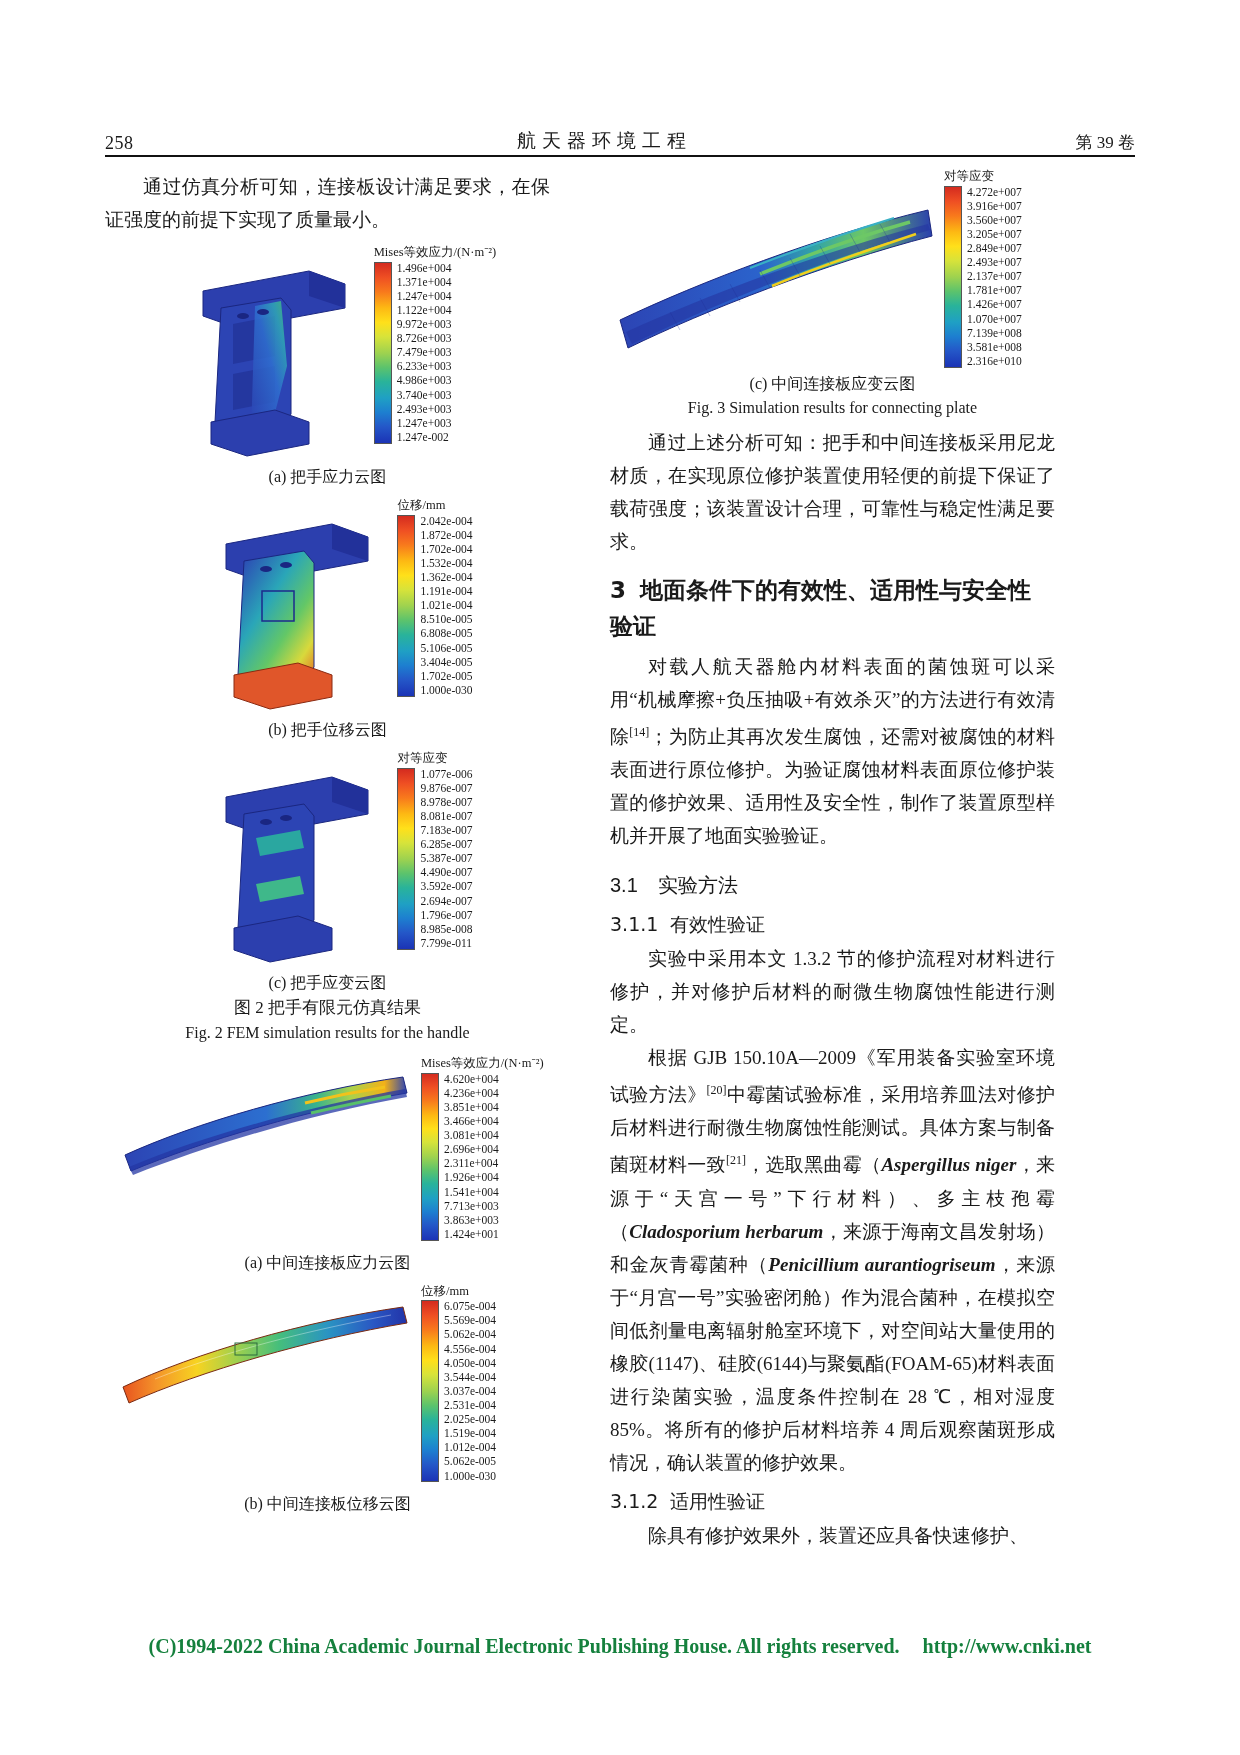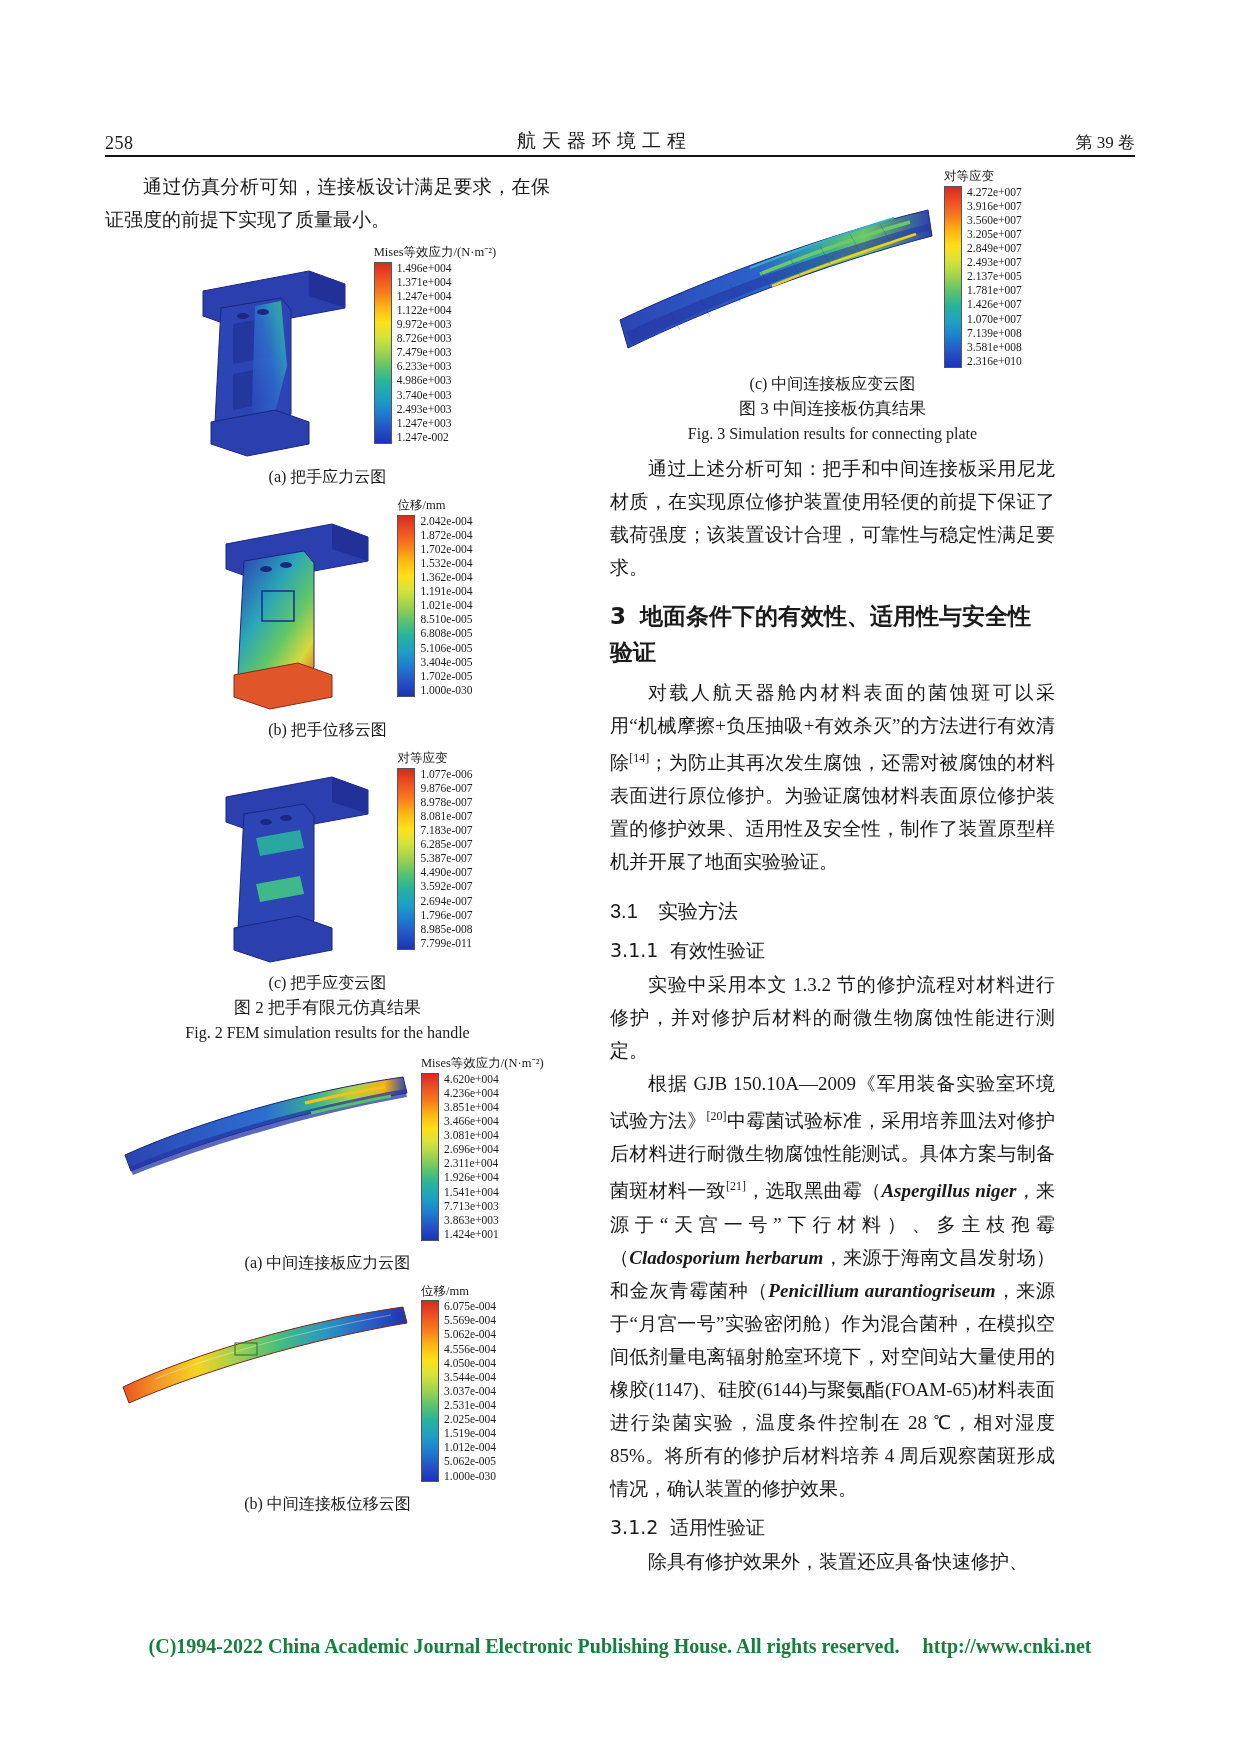--- a/index.html
+++ b/index.html
@@ -378,33 +378,32 @@
           <div class="ltitle">对等应变</div>
           <div class="lbody">
             <div class="bar" style="height:180px"></div>
             <div class="vals">
               <span>4.272e+007</span>
               <span>3.916e+007</span>
               <span>3.560e+007</span>
               <span>3.205e+007</span>
               <span>2.849e+007</span>
               <span>2.493e+007</span>
-              <span>2.137e+005</span>
+              <span>2.137e+007</span>
               <span>1.781e+007</span>
               <span>1.426e+007</span>
               <span>1.070e+007</span>
               <span>7.139e+008</span>
               <span>3.581e+008</span>
               <span>2.316e+010</span>
             </div>
           </div>
         </div>
       </div>
       <div class="cap">(c) 中间连接板应变云图</div>
-      <div class="figcap">图 3    中间连接板仿真结果</div>
       <div class="cap-en">Fig. 3    Simulation results for connecting plate</div>
     </div>
 
     <p class="indent" style="margin-top:6px">通过上述分析可知：把手和中间连接板采用尼龙材质，在实现原位修护装置使用轻便的前提下保证了载荷强度；该装置设计合理，可靠性与稳定性满足要求。</p>
 
     <div class="h2">
       <span class="num">3</span><span>地面条件下的有效性、适用性与安全性</span><br>
       <span style="">验证</span>
     </div>
 

